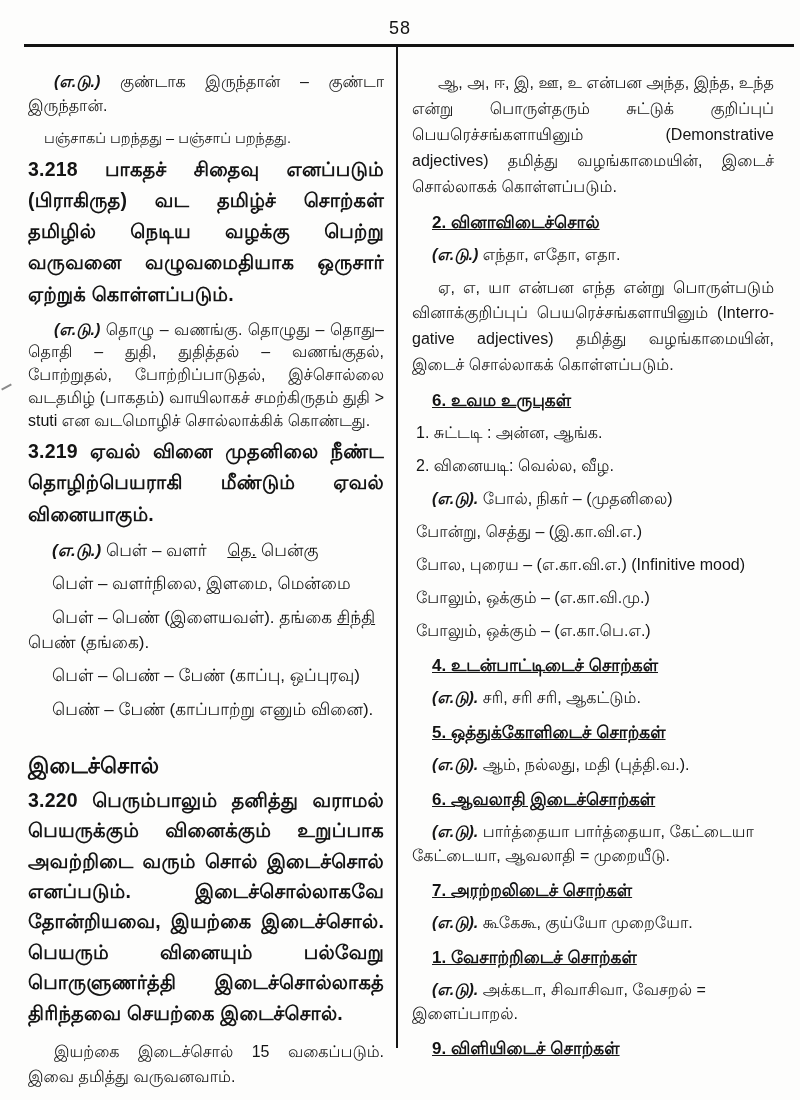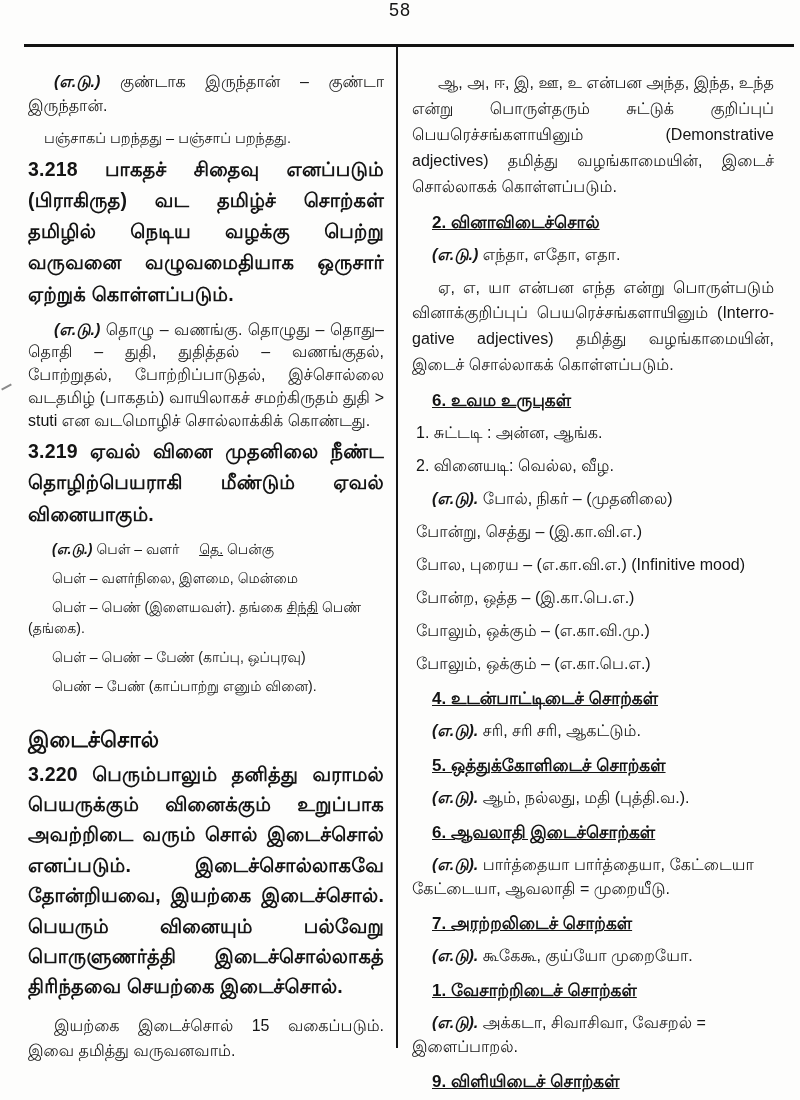--- a/index.html
+++ b/index.html
@@ -2,21 +2,21 @@
 <html><head>
 <meta charset="utf-8">
 <style>
   html,body{margin:0;padding:0;}
   body{
     width:800px;height:1100px;position:relative;overflow:hidden;
     background:#fdfdfc;color:#141414;
     font-family:"Liberation Sans","DejaVu Sans",sans-serif;
   }
   .page-number{
-    text-align:center;padding-top:0;font-size:18px;letter-spacing:1px;
+    text-align:center;padding-top:18px;font-size:18px;letter-spacing:1px;
   }
   .top-rule{
     position:absolute;top:44px;left:24px;width:770px;height:3px;background:#121212;
   }
   .divider{
     position:absolute;top:46px;left:396px;width:2px;height:1002px;background:#161616;
   }
   .stray-mark{
     position:absolute;left:1px;top:386px;width:11px;height:2px;background:#8a8a8a;
     transform:rotate(-28deg);
@@ -26,21 +26,21 @@
   .col-right{width:362px;padding-left:16px;}
   p{margin:0;}
   .eg-label{font-weight:bold;font-style:italic;}
   .u{text-decoration:underline;}
   .gap{margin-left:16px;}
   
   .eg-para{font-size:16px;line-height:1.5;text-align:justify;text-indent:26px;margin-top:14px;}
   .eg-para.tight{line-height:1.42;margin-top:9px;}
   .small-line{font-size:14.5px;line-height:1.5;text-indent:16px;margin-top:10px;}
   .bold-sec{font-weight:bold;font-size:19.5px;line-height:1.6;text-align:justify;margin-top:4px;letter-spacing:0.2px;}
-  .pel-line{font-size:14px;line-height:1.45;text-indent:24px;margin-top:9px;}
+  .pel-line{font-size:17px;line-height:1.45;text-indent:24px;margin-top:9px;}
   .mid-head{font-size:22px;font-weight:bold;margin-top:30px;}
   .body-para{font-size:16px;line-height:1.55;text-indent:26px;margin-top:12px;text-align:justify;}
   .num-head{font-size:17px;font-weight:bold;text-decoration:underline;text-indent:20px;margin-top:13px;}
   
   .r-para{font-size:16px;line-height:1.62;text-align:justify;text-indent:26px;margin-top:14px;}
   .r-line{font-size:16px;line-height:1.5;margin-top:9px;text-indent:4px;}
   .r-eg{font-size:16px;line-height:1.5;text-indent:20px;margin-top:9px;}
 </style>
 </head>
 <body>
@@ -84,21 +84,20 @@
     <p class="r-eg"><span class="eg-label">(எ.டு.)</span> <span>எந்தா, எதோ, எதா.</span></p>
 
     <p class="r-para" style="margin-top:8px;">ஏ, எ, யா என்பன எந்த என்று பொருள்படும் வினாக்குறிப்புப் பெயரெச்சங்களாயினும் (Interro- gative adjectives) தமித்து வழங்காமையின், இடைச் சொல்லாகக் கொள்ளப்படும்.</p>
 
     <p class="num-head">6. உவம உருபுகள்</p>
     <p class="r-line">1. சுட்டடி : அன்ன, ஆங்க.</p>
     <p class="r-line">2. வினையடி: வெல்ல, வீழ.</p>
     <p class="r-eg"><span class="eg-label">(எ.டு).</span> <span>போல், நிகர் – (முதனிலை)</span></p>
     <p class="r-line">போன்று, செத்து – (இ.கா.வி.எ.)</p>
     <p class="r-line">போல, புரைய – (எ.கா.வி.எ.) (Infinitive mood)</p>
-    <p class="r-line">போன்ற, ஒத்த – (இ.கா.பெ.எ.)</p>
     <p class="r-line">போலும், ஒக்கும் – (எ.கா.வி.மு.)</p>
     <p class="r-line">போலும், ஒக்கும் – (எ.கா.பெ.எ.)</p>
 
     <p class="num-head">4. உடன்பாட்டிடைச் சொற்கள்</p>
     <p class="r-eg"><span class="eg-label">(எ.டு).</span> <span>சரி, சரி சரி, ஆகட்டும்.</span></p>
 
     <p class="num-head">5. ஒத்துக்கோளிடைச் சொற்கள்</p>
     <p class="r-eg"><span class="eg-label">(எ.டு).</span> <span>ஆம், நல்லது, மதி (புத்தி.வ.).</span></p>
 
     <p class="num-head">6. ஆவலாதி இடைச்சொற்கள்</p>

